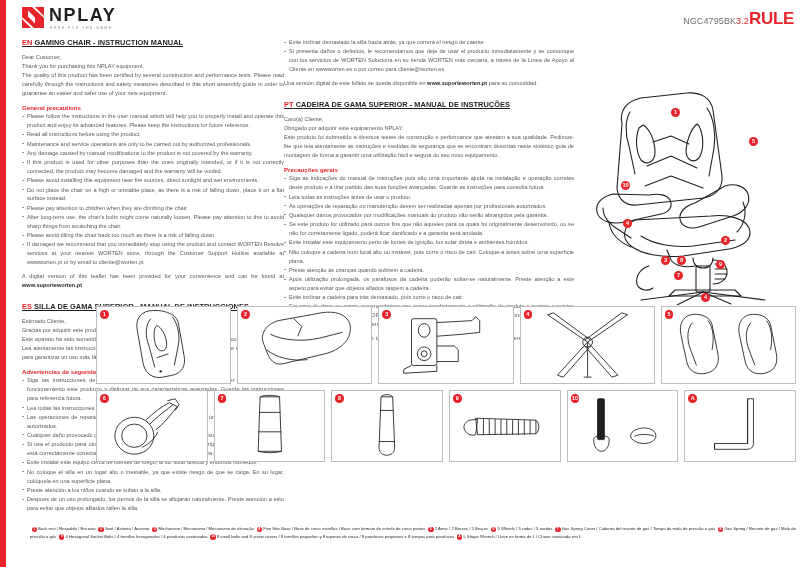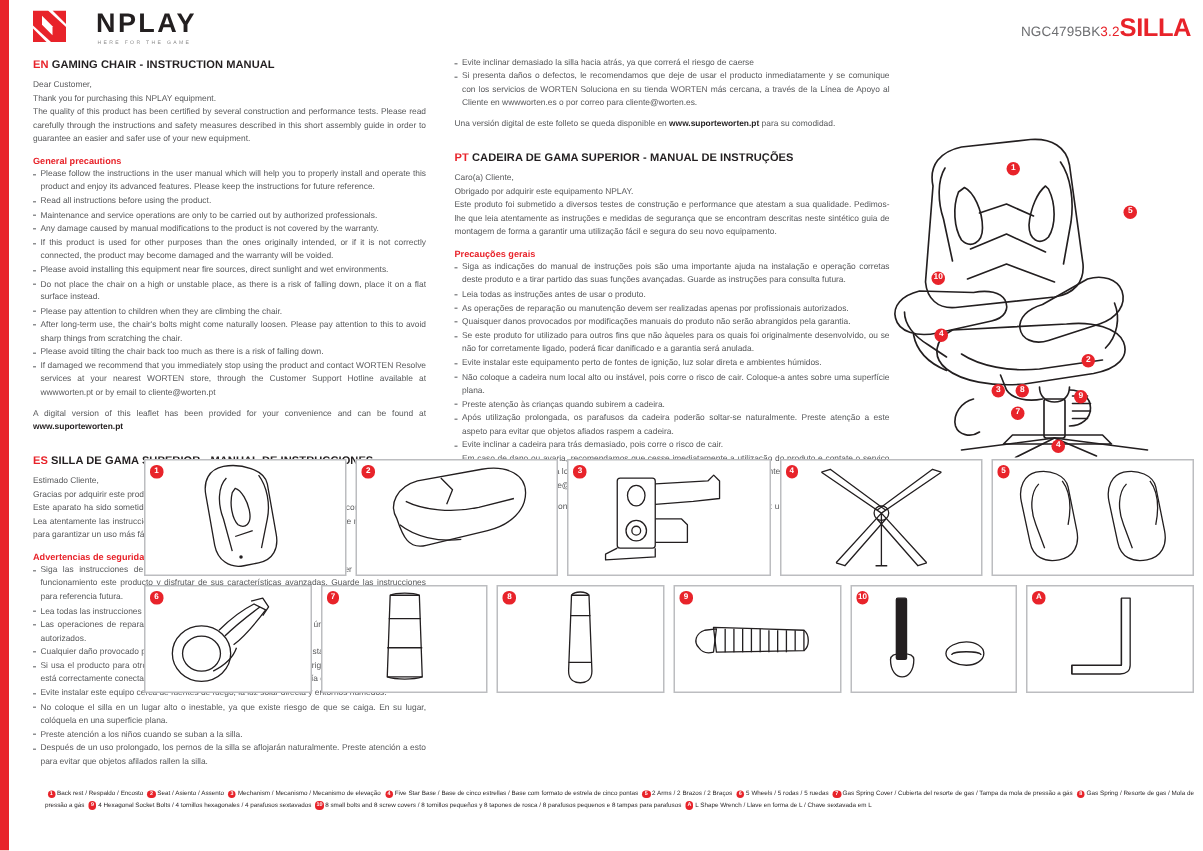--- a/index.html
+++ b/index.html
@@ -12,39 +12,39 @@
   .page { position: relative; width: 802px; height: 567px; background: #fff; }
 
   
   .spine {
     position: absolute; left: 0; top: 0; width: 6px; height: 567px;
     background: #e8232a;
   }
 
   
   .header { position: absolute; left: 0; top: 0; width: 802px; height: 34px; }
-  .logo-wrap { position: absolute; left: 22px; top: 6px; display: flex; align-items: center; gap: 20px; }
+  .logo-wrap { position: absolute; left: 22px; top: 6px; display: flex; align-items: center; gap: 5px; }
   .logo-mark { width: 22px; height: 21px; flex: 0 0 auto; }
   .logo-text { display: flex; flex-direction: column; line-height: 1; }
   .logo-word { font-size: 18px; font-weight: bold; letter-spacing: 1.6px; color: #231f20; }
   .logo-tag { font-size: 3.4px; letter-spacing: 1.55px; color: #8c8c8c; margin-top: 2.5px; margin-left: 1px; }
 
   .model-wrap { position: absolute; right: 8px; top: 9px; display: flex; align-items: baseline; }
   .model-code { font-size: 9px; color: #6d6e71; letter-spacing: .1px; }
   .model-code .red { color: #e8232a; }
   .model-rule { font-size: 17px; font-weight: bold; color: #e8232a; letter-spacing: -.3px; }
 
   
   .col { position: absolute; top: 38px; }
   .col-l { left: 22px; width: 262px; }
-  .col-m { left: 303px; width: 290px; }
+  .col-m { left: 284px; width: 290px; }
 
   .sec-title {
     font-size: 7.4px; font-weight: bold; color: #231f20;
-    letter-spacing: .05px; margin-bottom: 6px;
+    letter-spacing: .05px; margin-bottom: 6px; text-decoration: underline;
   }
   .sec-title .lang { color: #e8232a; }
 
   p.body {
     font-size: 5.6px; line-height: 1.62; color: #58595b;
     text-align: justify; margin-bottom: 0;
   }
   p.body.gap { margin-top: 5px; }
   p.body b { color: #231f20; font-weight: bold; }
 
@@ -118,21 +118,21 @@
         <polygon points="0,21 0,12 9,21" fill="#e8232a"></polygon>
         <polygon points="6,3.5 6,9.5 13,16.5 13,10.5" fill="#ffffff"></polygon>
       </svg>
       <div class="logo-text">
         <span class="logo-word">NPLAY</span>
         <span class="logo-tag">HERE FOR THE GAME</span>
       </div>
     </div>
     <div class="model-wrap">
       <span class="model-code"><span>NGC4795BK</span><span class="red">3.2</span></span>
-      <span class="model-rule">SILLA</span>
+      <span class="model-rule">RULE</span>
     </div>
   </div>
 
   <div class="col col-l">
 
     <div class="sec-title">
       <span class="lang">EN</span>
       <span>GAMING CHAIR - INSTRUCTION MANUAL</span>
     </div>
 

